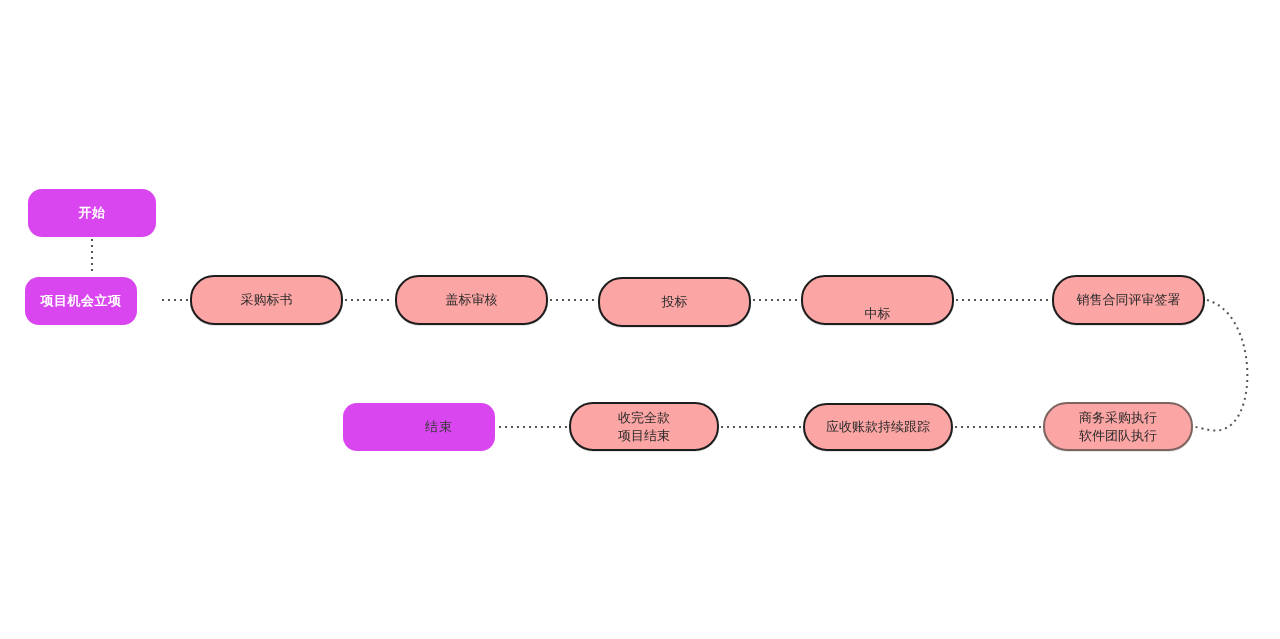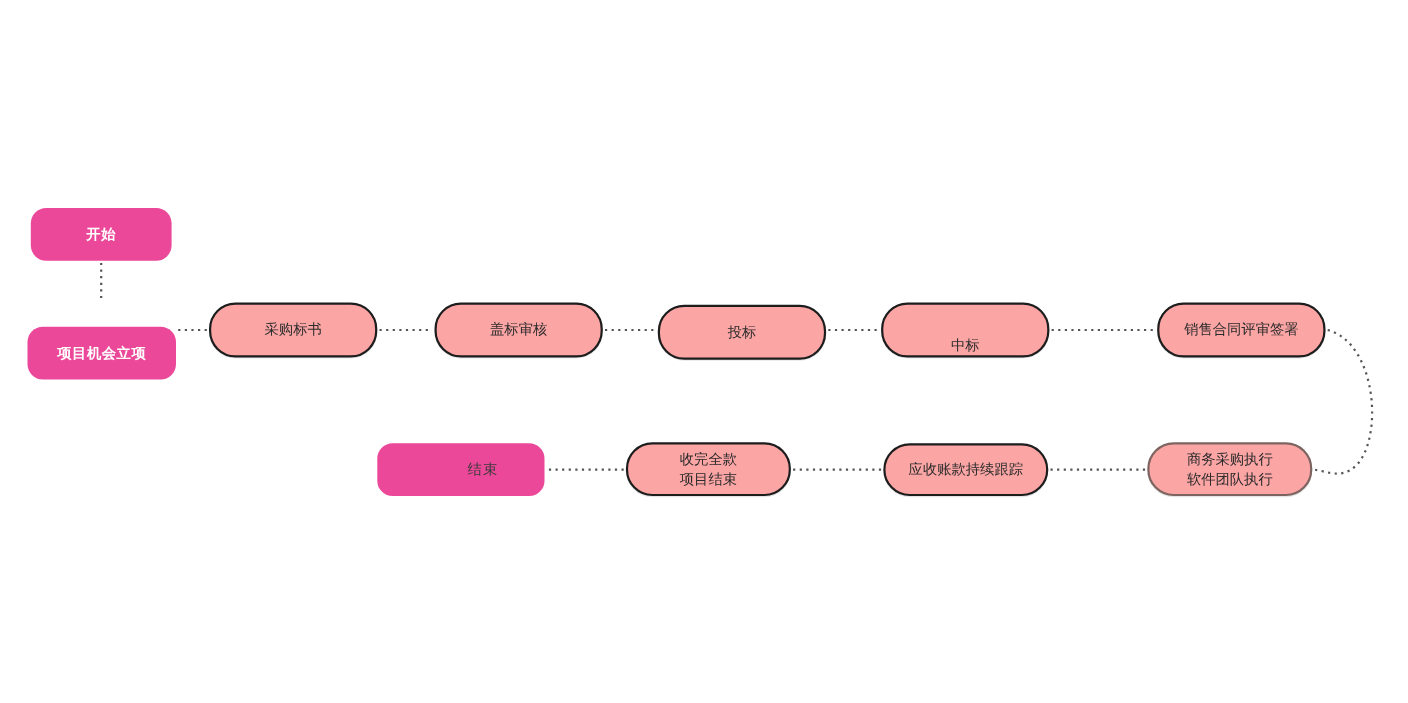--- a/index.html
+++ b/index.html
@@ -27,21 +27,21 @@
     display: flex;
     align-items: center;
     justify-content: center;
     text-align: center;
     line-height: 1.35;
     white-space: pre-line;
     z-index: 2;
   }
   
   .node.pink {
-    background: #ec4899;
+    background: #d946ef;
     border: none;
     border-radius: 14px;
     color: #ffffff;
     font-weight: bold;
     font-size: 13px;
     letter-spacing: 0.5px;
   }
   .node.pink.dark-text {
     color: #3a3a3a;
     font-weight: normal;
@@ -73,21 +73,21 @@
       <path d="M 550 300 L 596 300" fill="none" stroke="#555555" stroke-width="2" stroke-linecap="butt" stroke-dasharray="2 4"></path>
       <path d="M 753 300 L 799 300" fill="none" stroke="#555555" stroke-width="2" stroke-linecap="butt" stroke-dasharray="2 4"></path>
       <path d="M 956 300 L 1050 300" fill="none" stroke="#555555" stroke-width="2" stroke-linecap="butt" stroke-dasharray="2 4"></path>
       <path d="M 1207 300 C 1252 312 1258 400 1232 424 C 1219 436 1205 428 1195 427" fill="none" stroke="#555555" stroke-width="2" stroke-linecap="butt" stroke-dasharray="2 4"></path>
       <path d="M 1041 427 L 955 427" fill="none" stroke="#555555" stroke-width="2" stroke-linecap="butt" stroke-dasharray="2 4"></path>
       <path d="M 801 427 L 721 427" fill="none" stroke="#555555" stroke-width="2" stroke-linecap="butt" stroke-dasharray="2 4"></path>
       <path d="M 567 427 L 497 427" fill="none" stroke="#555555" stroke-width="2" stroke-linecap="butt" stroke-dasharray="2 4"></path>
     </svg>
   <div id="node-layer">
       <div class="node pink" style="left: 28px; top: 189px; width: 128px; height: 48px;"><span class="node-label">开始</span></div>
-      <div class="node pink" style="left: 25px; top: 277px; width: 135px; height: 48px; margin-top: 20px;"><span class="node-label">项目机会立项</span></div>
+      <div class="node pink" style="left: 25px; top: 277px; width: 112px; height: 48px;"><span class="node-label">项目机会立项</span></div>
       <div class="node process" style="left: 190px; top: 275px; width: 153px; height: 50px;"><span class="node-label">采购标书</span></div>
       <div class="node process" style="left: 395px; top: 275px; width: 153px; height: 50px; text-align: right;"><span class="node-label">盖标审核</span></div>
       <div class="node process" style="left: 598px; top: 277px; width: 153px; height: 50px;"><span class="node-label">投标</span></div>
       <div class="node process" style="left: 801px; top: 275px; width: 153px; height: 50px; align-items: flex-end;"><span class="node-label">中标</span></div>
       <div class="node process" style="left: 1052px; top: 275px; width: 153px; height: 50px;"><span class="node-label">销售合同评审签署</span></div>
       <div class="node process accent-brown" style="left: 1043px; top: 402px; width: 150px; height: 49px;"><span class="node-label">商务采购执行
 软件团队执行</span></div>
       <div class="node process" style="left: 803px; top: 403px; width: 150px; height: 48px;"><span class="node-label">应收账款持续跟踪</span></div>
       <div class="node process" style="left: 569px; top: 402px; width: 150px; height: 49px;"><span class="node-label">收完全款
 项目结束</span></div>

